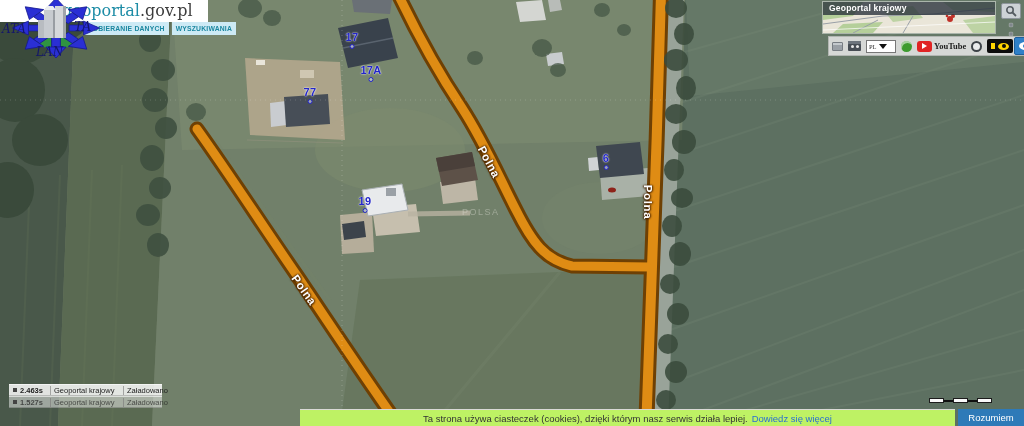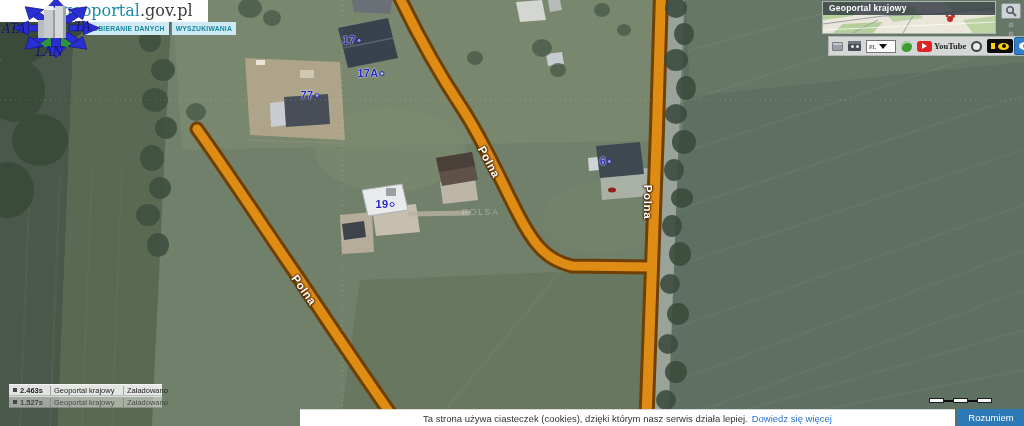--- a/index.html
+++ b/index.html
@@ -2,21 +2,21 @@
 <html><head>
 <meta charset="utf-8">
 <style>
   * { box-sizing: border-box; margin: 0; padding: 0; }
   html,body { background:#1b1f1b; }
   body { font-family: "Liberation Sans", sans-serif; }
   .viewport { position:relative; width:1024px; height:426px; overflow:hidden; background:#6d7a64; }
   .viewport svg.mapbase { position:absolute; left:0; top:0; z-index:0; display:block; }
 
   
-  .hlabel { position:absolute; z-index:2; transform:translate(-50%,-50%); display:flex; flex-direction:row; align-items:center; gap:1px; pointer-events:none; }
+  .hlabel { position:absolute; z-index:2; transform:translate(-50%,-50%); display:flex; flex-direction:column; align-items:center; gap:1px; pointer-events:none; }
   .hlabel span { font-weight:bold; font-size:11px; color:#2326c9; letter-spacing:.3px;
                  text-shadow:0 0 2px rgba(255,255,255,.95), 0 0 1px rgba(255,255,255,.9); }
   .hlabel i { width:5px; height:5px; border:1.5px solid #2326c9; border-radius:50%; background:rgba(235,240,255,.55); }
   .slabel { position:absolute; z-index:2; transform:translate(-50%,-50%) rotate(var(--r)); font-weight:bold; font-size:11.5px;
             color:#fff; letter-spacing:.6px; pointer-events:none;
             text-shadow:0 1px 2px rgba(70,35,0,.95), 0 -1px 2px rgba(70,35,0,.95), 1px 0 2px rgba(70,35,0,.9); }
   .watermark { position:absolute; left:462px; top:207px; z-index:1; font-size:9px; letter-spacing:1.5px; color:#e8e8e0; opacity:.38; }
 
   
   .header { position:absolute; left:0; top:0; z-index:5; width:208px; height:22px; background:#fff; }
@@ -70,21 +70,21 @@
   .status .t { width:30px; font-weight:bold; flex:none; }
   .status .l { width:73px; padding-left:3px; border-left:1px solid rgba(120,120,120,.6); flex:none; white-space:nowrap; overflow:hidden; }
   .status .s { flex:1; padding-left:3px; border-left:1px solid rgba(120,120,120,.6); white-space:nowrap; }
 
   
   .scalebar { position:absolute; left:929px; top:398px; z-index:4; display:flex; align-items:center; }
   .scalebar .blk { width:15px; height:5px; background:#fafafa; border:1px solid #1c1c1c; }
   .scalebar .conn { width:9px; height:2px; background:#101010; }
 
   
-  .cookie { position:absolute; left:300px; top:409px; z-index:6; width:655px; height:17px; background:#ffffff;
+  .cookie { position:absolute; left:300px; top:409px; z-index:6; width:655px; height:17px; background:#bef264;
             border-top:1px solid #d9d9d6; display:flex; align-items:center; justify-content:center; gap:4px;
             font-size:9.5px; color:#333; white-space:nowrap; }
   .cookie a { color:#2a6fd0; cursor:pointer; }
   .rozumiem { position:absolute; left:958px; top:409px; z-index:6; width:66px; height:17px; background:#2e7ab8;
               color:#fff; font-size:9.5px; display:flex; align-items:center; justify-content:center; cursor:pointer; }
 </style>
 </head>
 <body>
 
 <div class="viewport">
@@ -224,21 +224,21 @@
       <i></i>
   </div>
   <div class="hlabel" style="left:371px; top:73px;justify-content:center;">
     <span>17A</span>
       <i></i>
   </div>
   <div class="hlabel" style="left:310px; top:95px;">
     <span>77</span>
       <i></i>
   </div>
-  <div class="hlabel" style="left:385px; top:204px;">
+  <div class="hlabel" style="left:365px; top:204px;">
     <span>19</span>
       <i></i>
   </div>
   <div class="hlabel" style="left:606px; top:161px;">
     <span>6</span>
       <i></i>
   </div>
 
   <span class="slabel" style="--r:62deg; left:489px; top:162px;">Polna</span>
   <span class="slabel" style="--r:55deg; left:304px; top:290px;">Polna</span>

